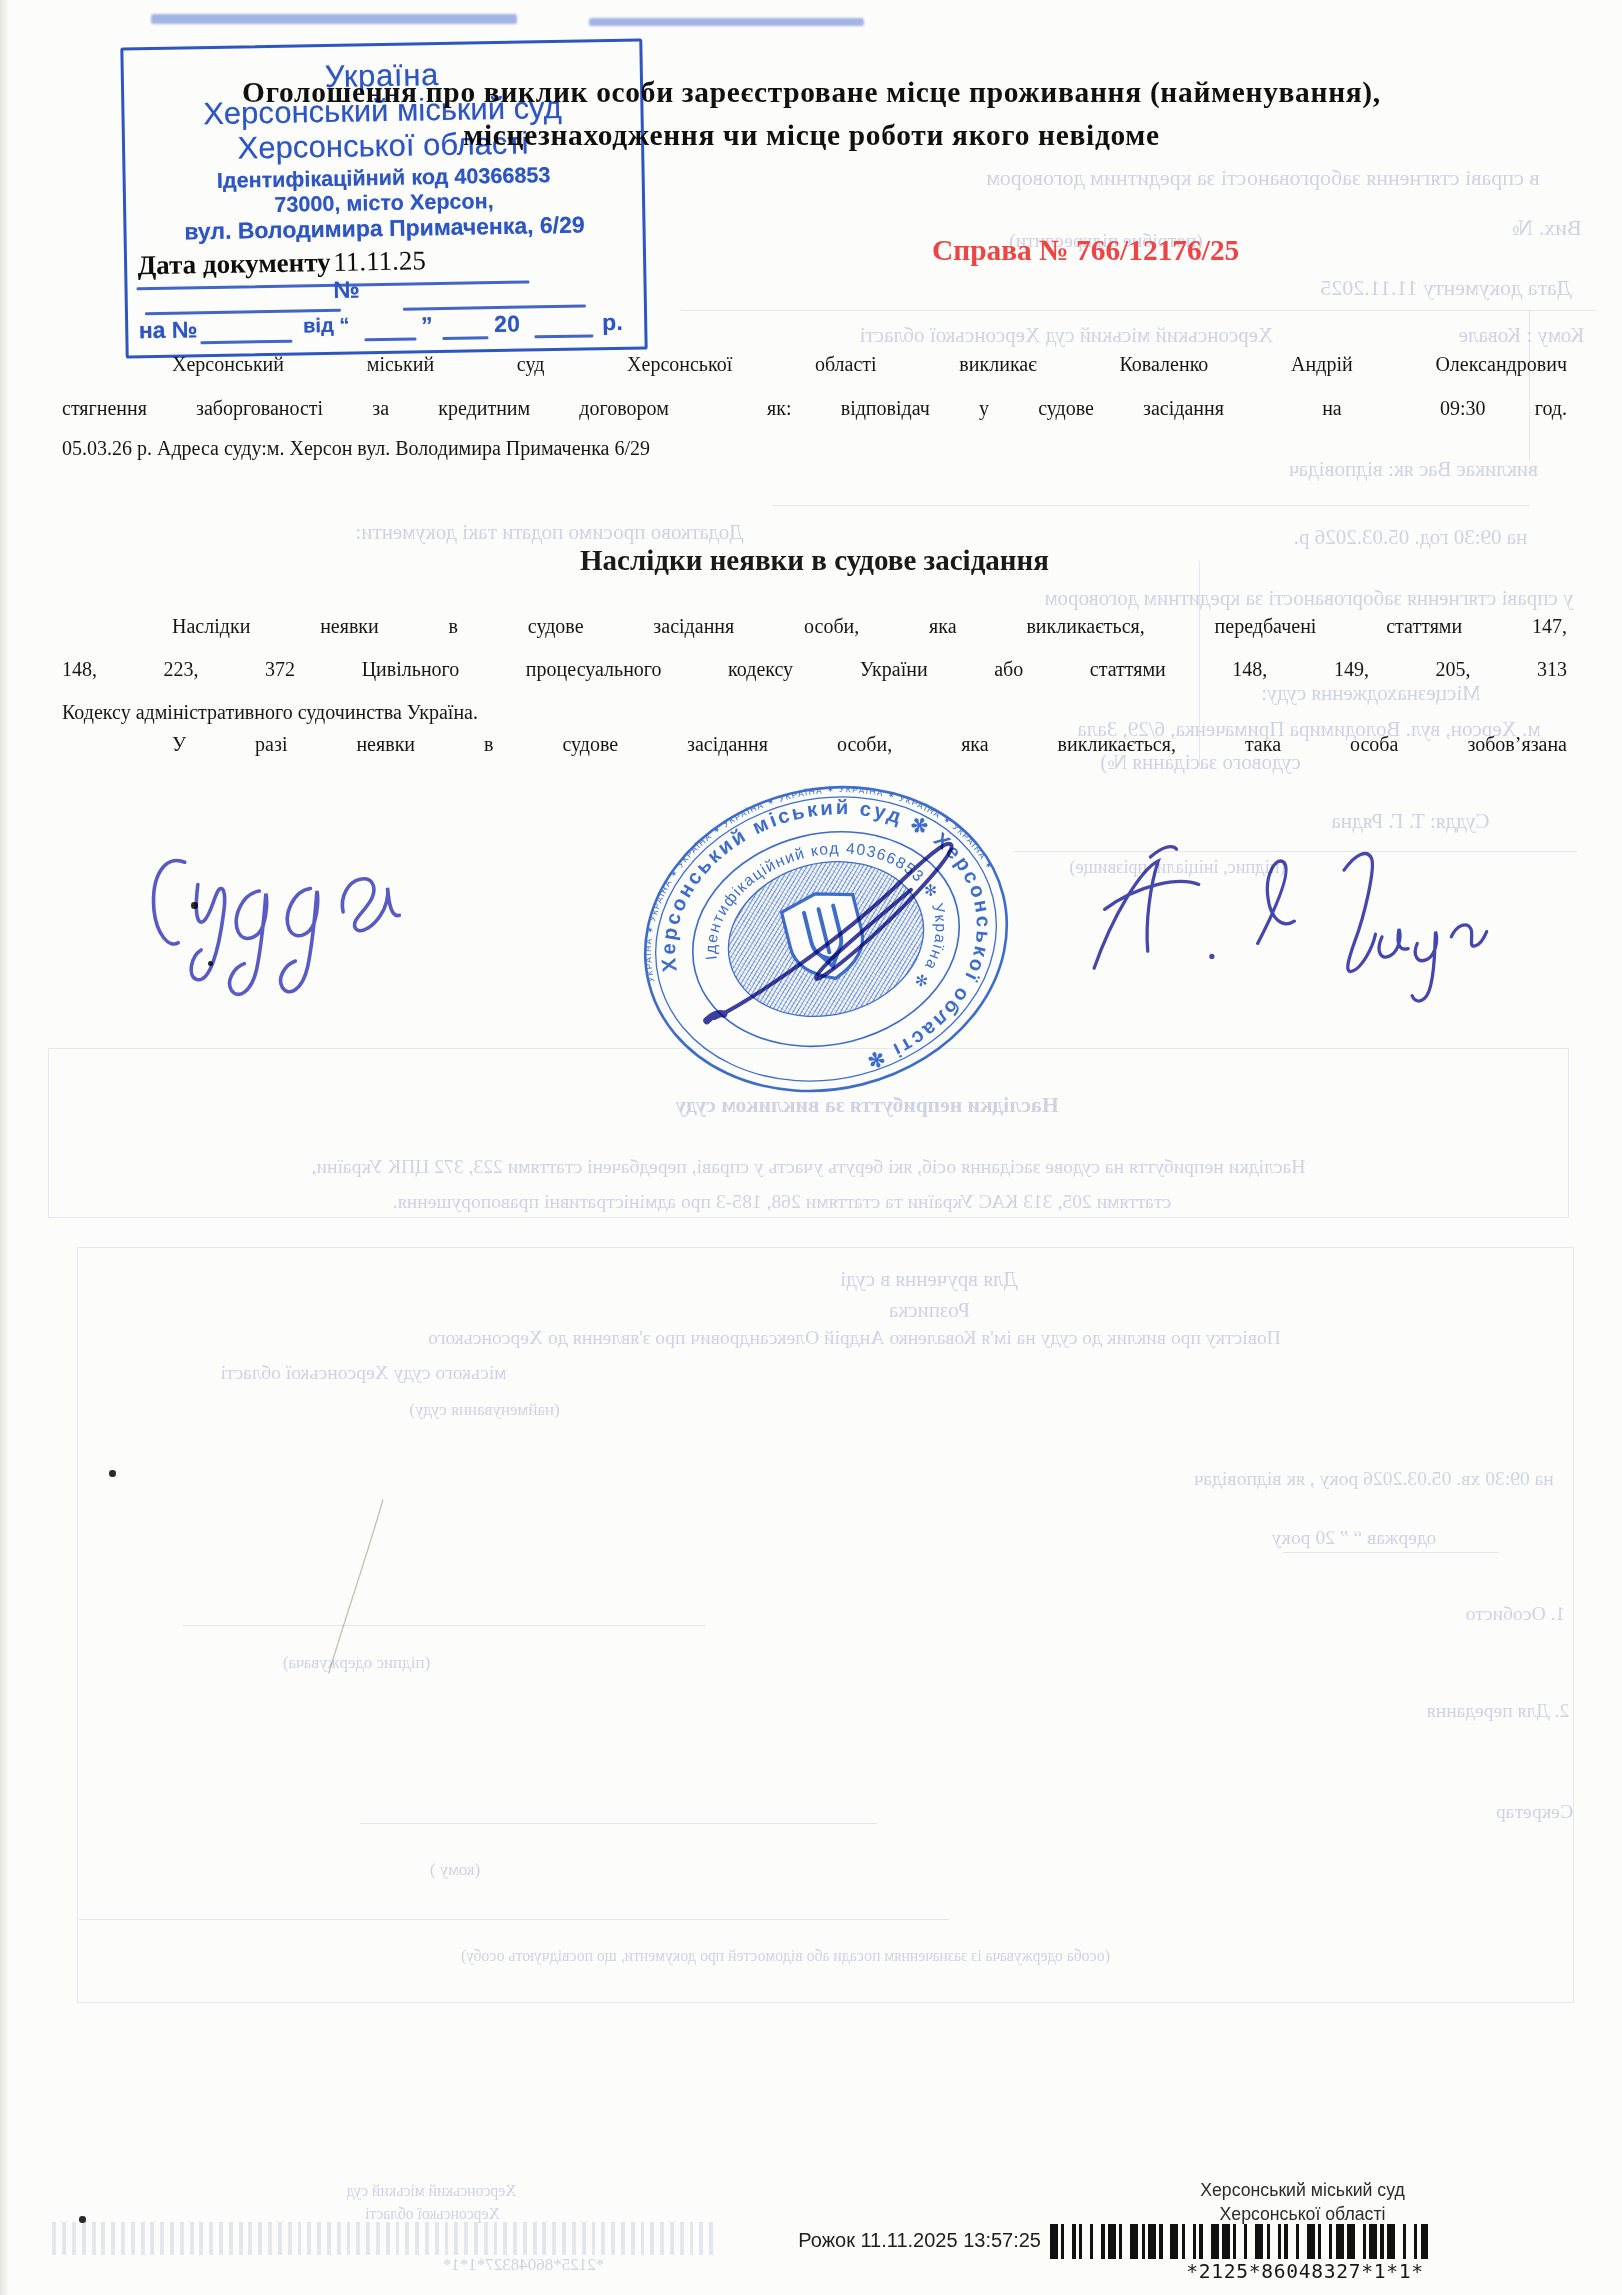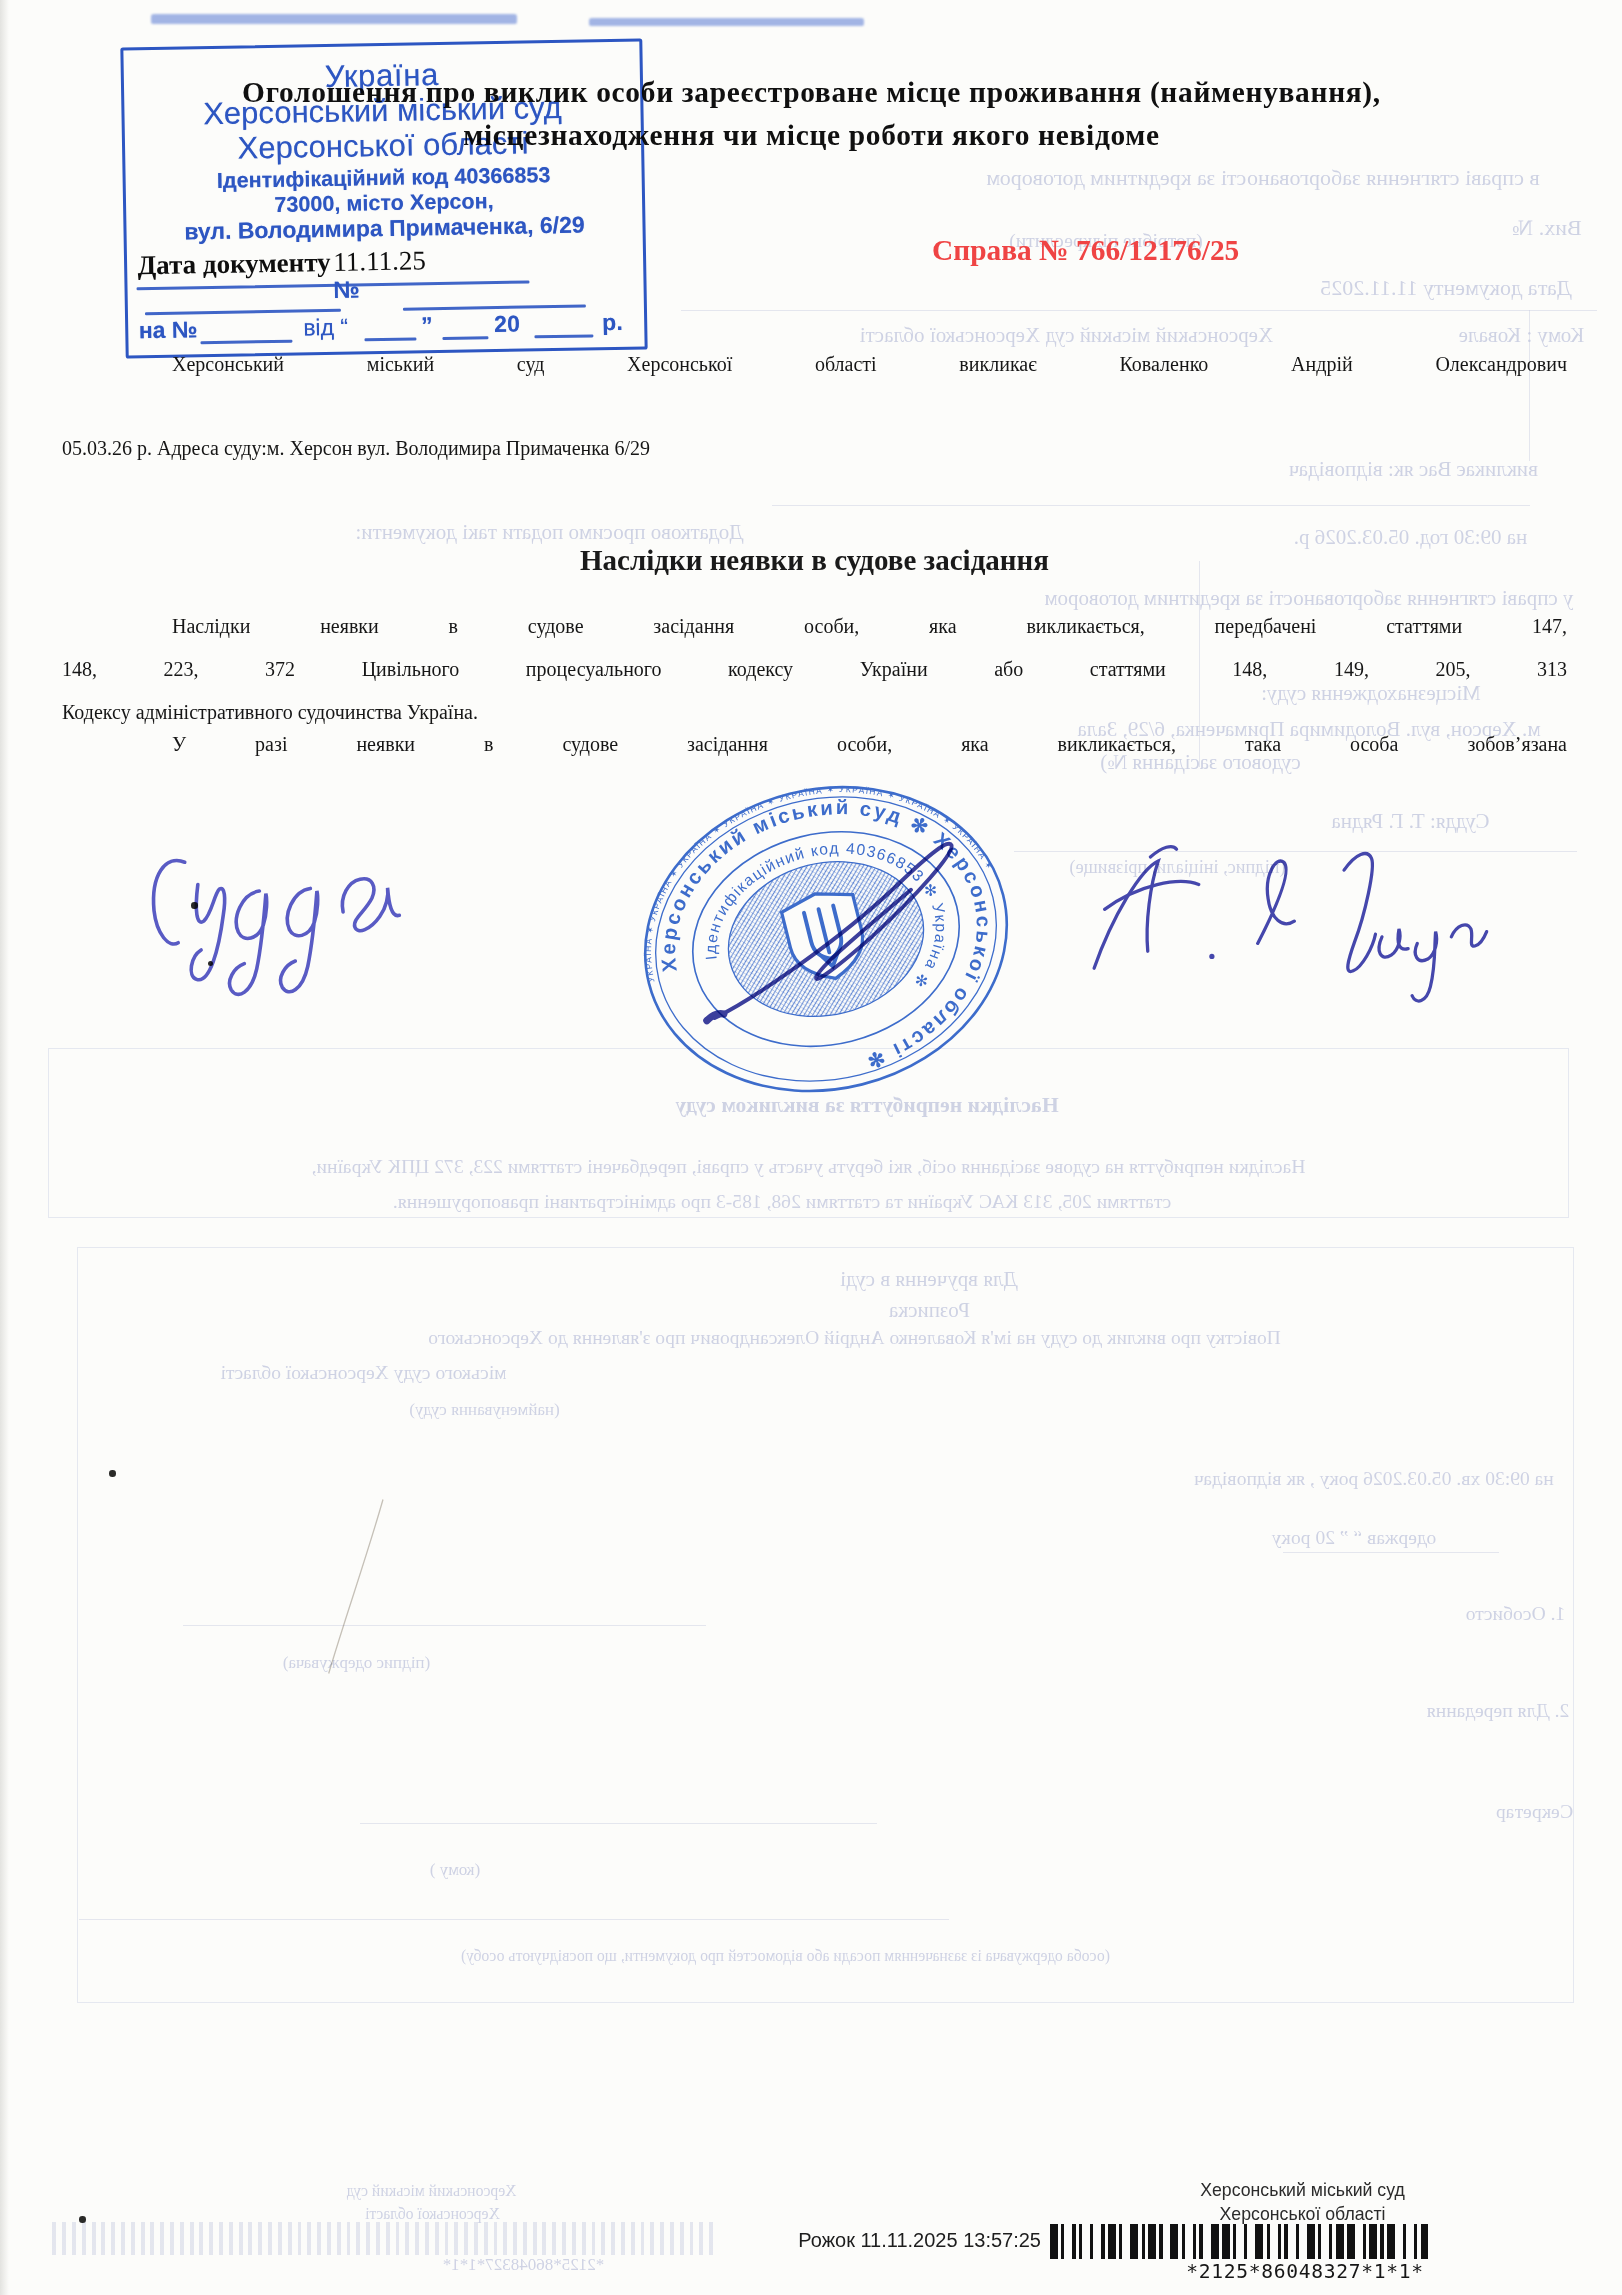--- a/index.html
+++ b/index.html
@@ -117,34 +117,35 @@
     <div class="date-row">
       <span style="font-weight:bold;font-size:27px">Дата документу</span>
       <span style="font-size:27px">11.11.25</span>
     </div>
     <div class="blue-line" style="left:9.2px;top:237px;width:393px"></div>
     <div class="c" style="top:230px;left:-39px;font-size:23.6px;font-weight:bold">№</div>
     <div class="blue-line" style="left:17px;top:262px;width:196px;height:2.6px"></div>
     <div class="blue-line" style="left:275px;top:262px;width:183px;height:2.6px"></div>
     <div style="position:absolute;left:10.5px;top:267px;font-size:23px;font-weight:bold">на №</div>
     <div class="blue-line" style="left:72px;top:292px;width:92px;height:2.6px"></div>
-    <div style="position:absolute;left:175px;top:267px;font-size:23px;font-weight:normal">від “</div>
+    <div style="position:absolute;left:175px;top:267px;font-size:20px;font-weight:bold">від “</div>
     <div class="blue-line" style="left:236px;top:292px;width:52px;height:2.6px"></div>
     <div style="position:absolute;left:293px;top:267px;font-size:23px;font-weight:bold">”</div>
     <div class="blue-line" style="left:314px;top:292px;width:46px;height:2.6px"></div>
     <div style="position:absolute;left:366px;top:267px;font-size:23px;font-weight:bold">20</div>
     <div class="blue-line" style="left:406px;top:292px;width:59px;height:2.6px"></div>
     <div style="position:absolute;left:474px;top:267px;font-size:23px;font-weight:bold">р.</div>
   </div>
 
   <div class="title" style="top:76px">Оголошення про виклик особи зареєстроване місце проживання (найменування),</div>
   <div class="title" style="top:119px">місцезнаходження чи місце роботи якого невідоме</div>
   <div class="case">Справа № 766/12176/25</div>
 
   <div class="bl just ind" style="top:353px">Херсонський міський суд Херсонської області викликає Коваленко Андрій Олександрович</div>
+  <div class="bl just" style="top:397px">стягнення заборгованості за кредитним договором  як: відповідач у судове засідання  на  09:30 год.</div>
   <div class="bl" style="top:437px">05.03.26 р. Адреса суду:м. Херсон вул. Володимира Примаченка 6/29</div>
 
   <div class="hd" style="top:544px">Наслідки неявки в судове засідання</div>
 
   <div class="bl just ind" style="top:615px">Наслідки неявки в судове засідання особи, яка викликається, передбачені статтями 147,</div>
   <div class="bl just" style="top:658px">148, 223, 372 Цивільного процесуального кодексу України або статтями 148, 149, 205, 313</div>
   <div class="bl" style="top:701px">Кодексу адміністративного судочинства Україна.</div>
   <div class="bl just ind" style="top:733px">У разі неявки в судове засідання особи, яка викликається, така особа зобов’язана</div>
 
   <svg class="seal" width="386" height="314" viewBox="0 0 590 480">

